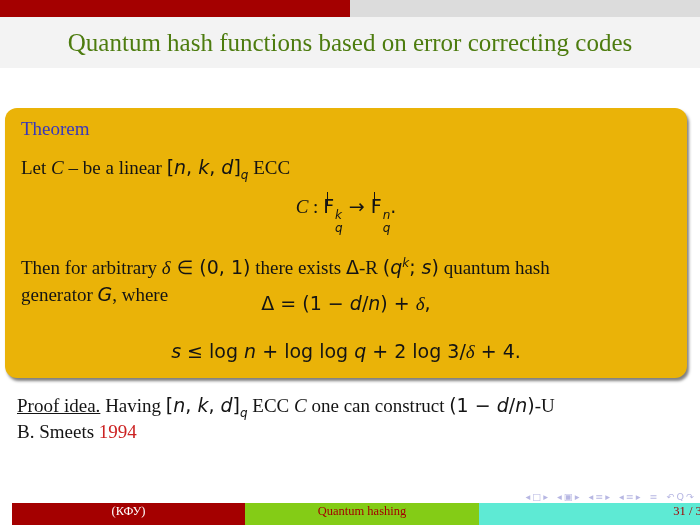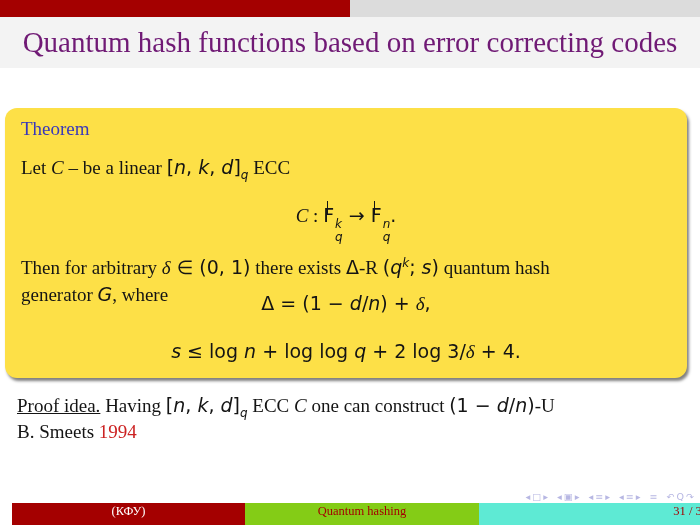--- a/index.html
+++ b/index.html
@@ -11,33 +11,33 @@
   .slide{position:absolute;inset:0}
 
   
   .topbar{position:absolute;top:0;left:0;width:700px;height:17px;display:flex}
   .topbar-red{width:350px;background:#a40000}
   .topbar-gray{flex:1;background:#dcdcdc}
   .titlebar{
     position:absolute;top:17px;left:0;width:700px;height:51px;
     background:#f3f3f3;display:flex;align-items:center;justify-content:center;
   }
-  .frametitle{font-size:29px;color:#701a75;white-space:nowrap}
+  .frametitle{font-size:25px;color:#4d7c0f;white-space:nowrap}
 
   
   .thm{
     position:absolute;left:5px;top:108px;width:682px;height:270px;
-    background:#fde047;border-radius:12px;
+    background:#eab308;border-radius:12px;
     box-shadow:2px 3px 3px rgba(0,0,0,.5);
   }
   .thm-label{position:absolute;left:16px;top:10px;font-size:19px;color:#3838bb}
   .thm-line{position:absolute;left:16px;font-size:19px;white-space:nowrap}
   .thm-center{position:absolute;left:0;width:100%;text-align:center;font-size:19px;white-space:nowrap}
   .l1{top:48px}
-  .f1{top:90px;height:38px;line-height:34px}
+  .f1{top:81px;height:38px;line-height:34px}
   .p1{top:148px}
   .p2{top:175px}
   .e2{top:184px}
   .e3{top:232px}
 
   
   .proof{position:absolute;left:17px;top:392px;width:672px;font-size:19px}
   .proof-line{line-height:26px;white-space:nowrap}
 
   

